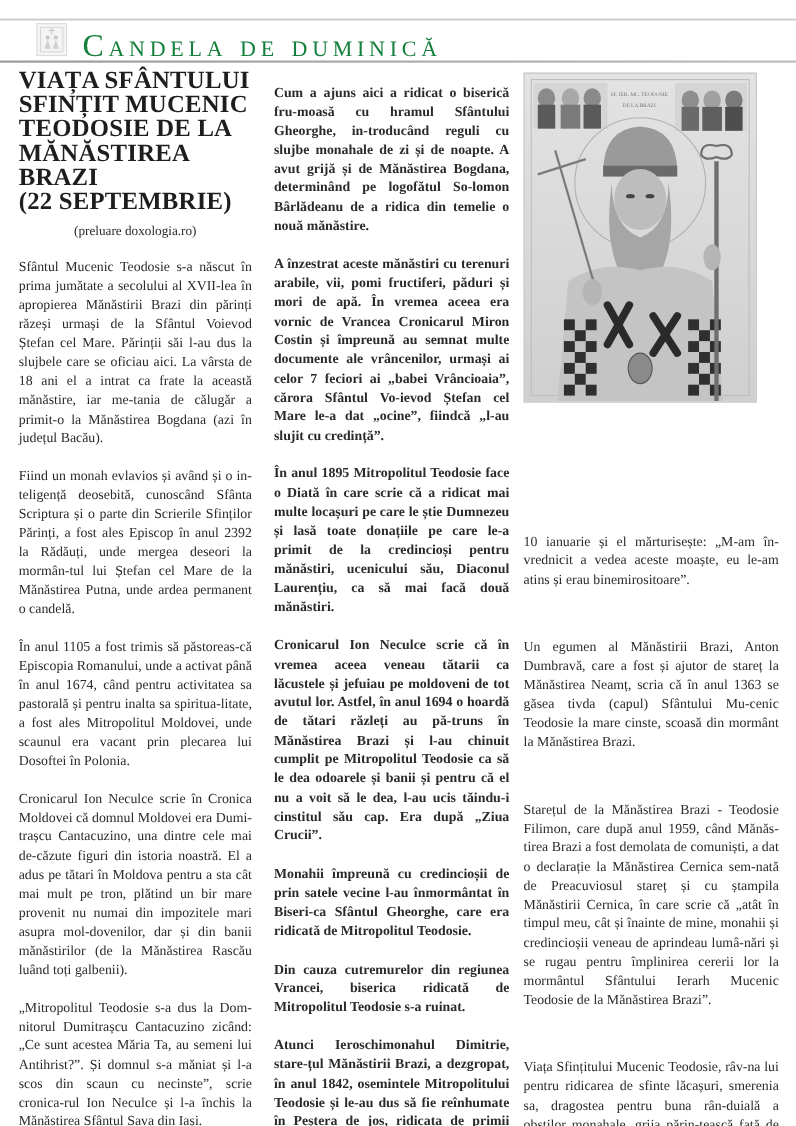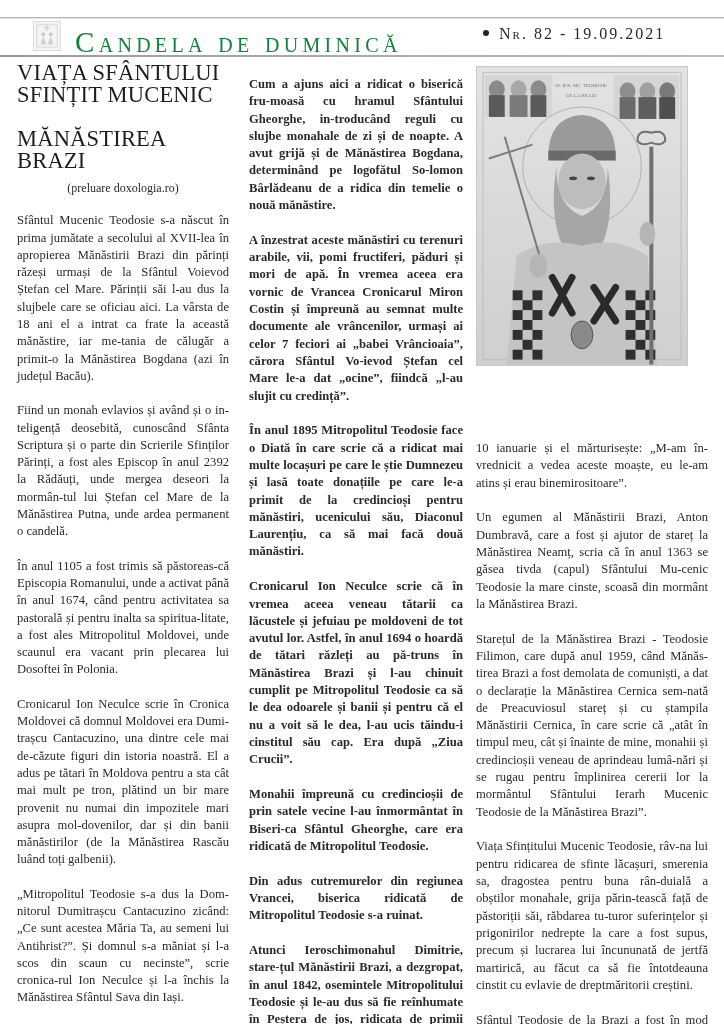--- a/index.html
+++ b/index.html
@@ -12,25 +12,25 @@
   .masthead { position: absolute; left: 75px; top: 8px; font-size: 29px; letter-spacing: 4.3px; color: #15803d; white-space: nowrap; font-variant: small-caps; }
   .issue { position: absolute; left: 483px; top: 7px; font-size: 16px; letter-spacing: 2px; color: #2a2a2a; white-space: nowrap; font-variant: small-caps; }
   .issue .dot { display: inline-block; width: 6px; height: 6px; background: #222; border-radius: 50%; margin-right: 10px; vertical-align: middle; position: relative; top: -2px; }
   .bottomline { position: absolute; left: 0; top: 55px; width: 724px; height: 2px; background: linear-gradient(to right, #9a9a9a 0%, #a8a8a8 40%, #bdbdbd 100%); }
 
   .col { position: absolute; top: 62px; font-size: 12.6px; line-height: 17.3px; text-align: justify; hyphens: manual; }
   .col1 { left: 17px; width: 212px; }
   .col2 { left: 249px; width: 214px; top: 76px; }
   .col3 { left: 476px; width: 232px; top: 440px; }
 
-  .title { font-size: 22.5px; line-height: 22px; letter-spacing: 0.2px; text-transform: uppercase; color: #1e1e1e; margin: 0 0 8px 0; text-align: left; font-weight: normal; }
+  .title { font-size: 22.5px; line-height: 22px; letter-spacing: 0.2px; text-transform: uppercase; color: #1e1e1e; margin: 0 0 8px 0; text-align: left; font-weight: bold; }
   .source { font-size: 12px; margin: 0 0 15px 0; text-align: center; }
   p { margin: 0 0 17px 0; }
   .col2 p { margin-bottom: 17.5px; font-weight: bold; }
-  .col3 p { margin-bottom: 17.5px; }
+  .col3 p { margin-bottom: 17.5px; margin-top: 44px; }
 
   .icon-frame { position: absolute; left: 476px; top: 66px; width: 212px; height: 300px; background: #d9d9d9; border: 1px solid #c8c8c8; box-sizing: border-box; overflow: hidden; }
   .icon-frame svg { width: 100%; height: 100%; display: block; }
 </style>
 </head>
 <body>
 
 <div class="topline"></div>
 <div class="topline-shadow"></div>
 
@@ -40,48 +40,48 @@
       <rect x="3" y="3" width="22" height="24" fill="none" stroke="#cfcfcf" stroke-width="0.8"></rect>
       <line x1="14" y1="4" x2="14" y2="10" stroke="#bbb" stroke-width="0.8"></line>
       <line x1="11" y1="6" x2="17" y2="6" stroke="#bbb" stroke-width="0.8"></line>
       <circle cx="10" cy="13" r="2" fill="#c6c6c6"></circle>
       <circle cx="18" cy="13" r="2" fill="#c6c6c6"></circle>
       <path d="M7 24 L10 15 L13 24 Z" fill="#d0d0d0"></path>
       <path d="M15 24 L18 15 L21 24 Z" fill="#d0d0d0"></path>
     </svg>
   </div>
   <div class="masthead">Candela de duminică</div>
-  <div class="issue"><span class="dot"></span><span>Nr. 82 - 19.09.2021</span></div>
 </header>
 
 <div class="bottomline"></div>
 
 <section class="col col1">
   <h1 class="title">
     <span>Viața Sfântului</span><br>
     <span>Sfințit Mucenic</span><br>
-    <br>
+    <span>Teodosie de la</span><br>
     <span>Mănăstirea Brazi</span><br>
+    <span>(22 septembrie)</span>
   </h1>
   <div class="source">(preluare doxologia.ro)</div>
   <p>Sfântul Mucenic Teodosie s-a născut în prima jumătate a secolului al XVII-lea în apropierea Mănăstirii Brazi din părinți răzeși urmași de la Sfântul Voievod Ștefan cel Mare. Părinții săi l-au dus la slujbele care se oficiau aici. La vârsta de 18 ani el a intrat ca frate la această mănăstire, iar me-tania de călugăr a primit-o la Mănăstirea Bogdana (azi în județul Bacău).</p>
   <p>Fiind un monah evlavios și având și o in-teligență deosebită, cunoscând Sfânta Scriptura și o parte din Scrierile Sfinților Părinți, a fost ales Episcop în anul 2392 la Rădăuți, unde mergea deseori la mormân-tul lui Ștefan cel Mare de la Mănăstirea Putna, unde ardea permanent o candelă.</p>
   <p>În anul 1105 a fost trimis să păstoreas-că Episcopia Romanului, unde a activat până în anul 1674, când pentru activitatea sa pastorală și pentru inalta sa spiritua-litate, a fost ales Mitropolitul Moldovei, unde scaunul era vacant prin plecarea lui Dosoftei în Polonia.</p>
   <p>Cronicarul Ion Neculce scrie în Cronica Moldovei că domnul Moldovei era Dumi-trașcu Cantacuzino, una dintre cele mai de-căzute figuri din istoria noastră. El a adus pe tătari în Moldova pentru a sta cât mai mult pe tron, plătind un bir mare provenit nu numai din impozitele mari asupra mol-dovenilor, dar și din banii mănăstirilor (de la Mănăstirea Rascău luând toți galbenii).</p>
   <p>„Mitropolitul Teodosie s-a dus la Dom-nitorul Dumitrașcu Cantacuzino zicând: „Ce sunt acestea Măria Ta, au semeni lui Antihrist?”. Și domnul s-a măniat și l-a scos din scaun cu necinste”, scrie cronica-rul Ion Neculce și l-a închis la Mănăstirea Sfântul Sava din Iași.</p>
 
 </section>
 
 <section class="col col2">
   <p>Cum a ajuns aici a ridicat o biserică fru-moasă cu hramul Sfântului Gheorghe, in-troducând reguli cu slujbe monahale de zi și de noapte. A avut grijă și de Mănăstirea Bogdana, determinând pe logofătul So-lomon Bârlădeanu de a ridica din temelie o nouă mănăstire.</p>
   <p>A înzestrat aceste mănăstiri cu terenuri arabile, vii, pomi fructiferi, păduri și mori de apă. În vremea aceea era vornic de Vrancea Cronicarul Miron Costin și împreună au semnat multe documente ale vrâncenilor, urmași ai celor 7 feciori ai „babei Vrâncioaia”, cărora Sfântul Vo-ievod Ștefan cel Mare  le-a dat „ocine”, fiindcă „l-au slujit cu credință”.</p>
   <p>În anul 1895 Mitropolitul Teodosie face o Diată în care scrie că a ridicat mai multe locașuri pe care le știe Dumnezeu și lasă toate donațiile pe care le-a primit de la credincioși pentru mănăstiri, ucenicului său, Diaconul Laurențiu, ca să mai facă două mănăstiri.</p>
   <p>Cronicarul Ion Neculce scrie că în vremea aceea veneau tătarii ca lăcustele și jefuiau pe moldoveni de tot avutul lor. Astfel, în anul 1694 o hoardă de tătari răzleți au pă-truns în Mănăstirea Brazi și l-au chinuit cumplit pe Mitropolitul Teodosie ca să le dea odoarele și banii și pentru că el nu a voit să le dea, l-au ucis tăindu-i cinstitul său cap.  Era după „Ziua Crucii”.</p>
   <p>Monahii împreună cu credincioșii de prin satele vecine l-au înmormântat în Biseri-ca Sfântul Gheorghe, care era ridicată de Mitropolitul Teodosie.</p>
-  <p>Din adus cutremurelor din regiunea Vrancei, biserica ridicată de Mitropolitul Teodosie s-a ruinat.</p>
+  <p>Din cauza cutremurelor din regiunea Vrancei, biserica ridicată de Mitropolitul Teodosie s-a ruinat.</p>
   <p>Atunci Ieroschimonahul Dimitrie, stare-țul Mănăstirii Brazi, a dezgropat, în anul 1842, osemintele Mitropolitului Teodosie și le-au dus să fie reînhumate în Peștera de jos, ridicata de primii pustnici ai Mă-năstirii Brazi, Teofilact și Sava, unde era și Paraclisul „Învierea lui Lazăr”, în care se oficia și Sfânta Liturghie.</p>
   <p>În timpul în care soborul de preoți slu-jeau osemintele Sfântului Ierarh Teodo-sie, era acolo și Cuviosul Antipa (de la Calapodești), pe care noi îl sărbătorim la</p>
 </section>
 
 <figure class="icon-frame" style="margin:0;">
   <svg viewBox="0 0 212 300" xmlns="http://www.w3.org/2000/svg">
     <defs>
       <linearGradient id="bg" x1="0" y1="0" x2="0" y2="1">
         <stop offset="0" stop-color="#e3e3e3"></stop>
         <stop offset="1" stop-color="#cfcfcf"></stop>

